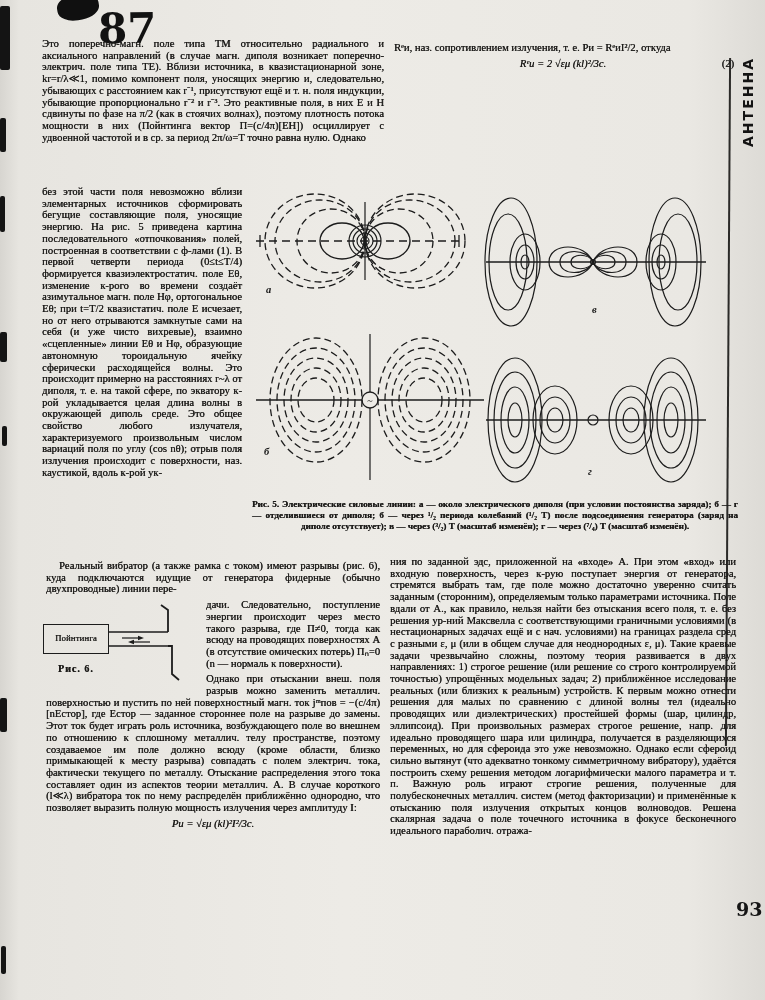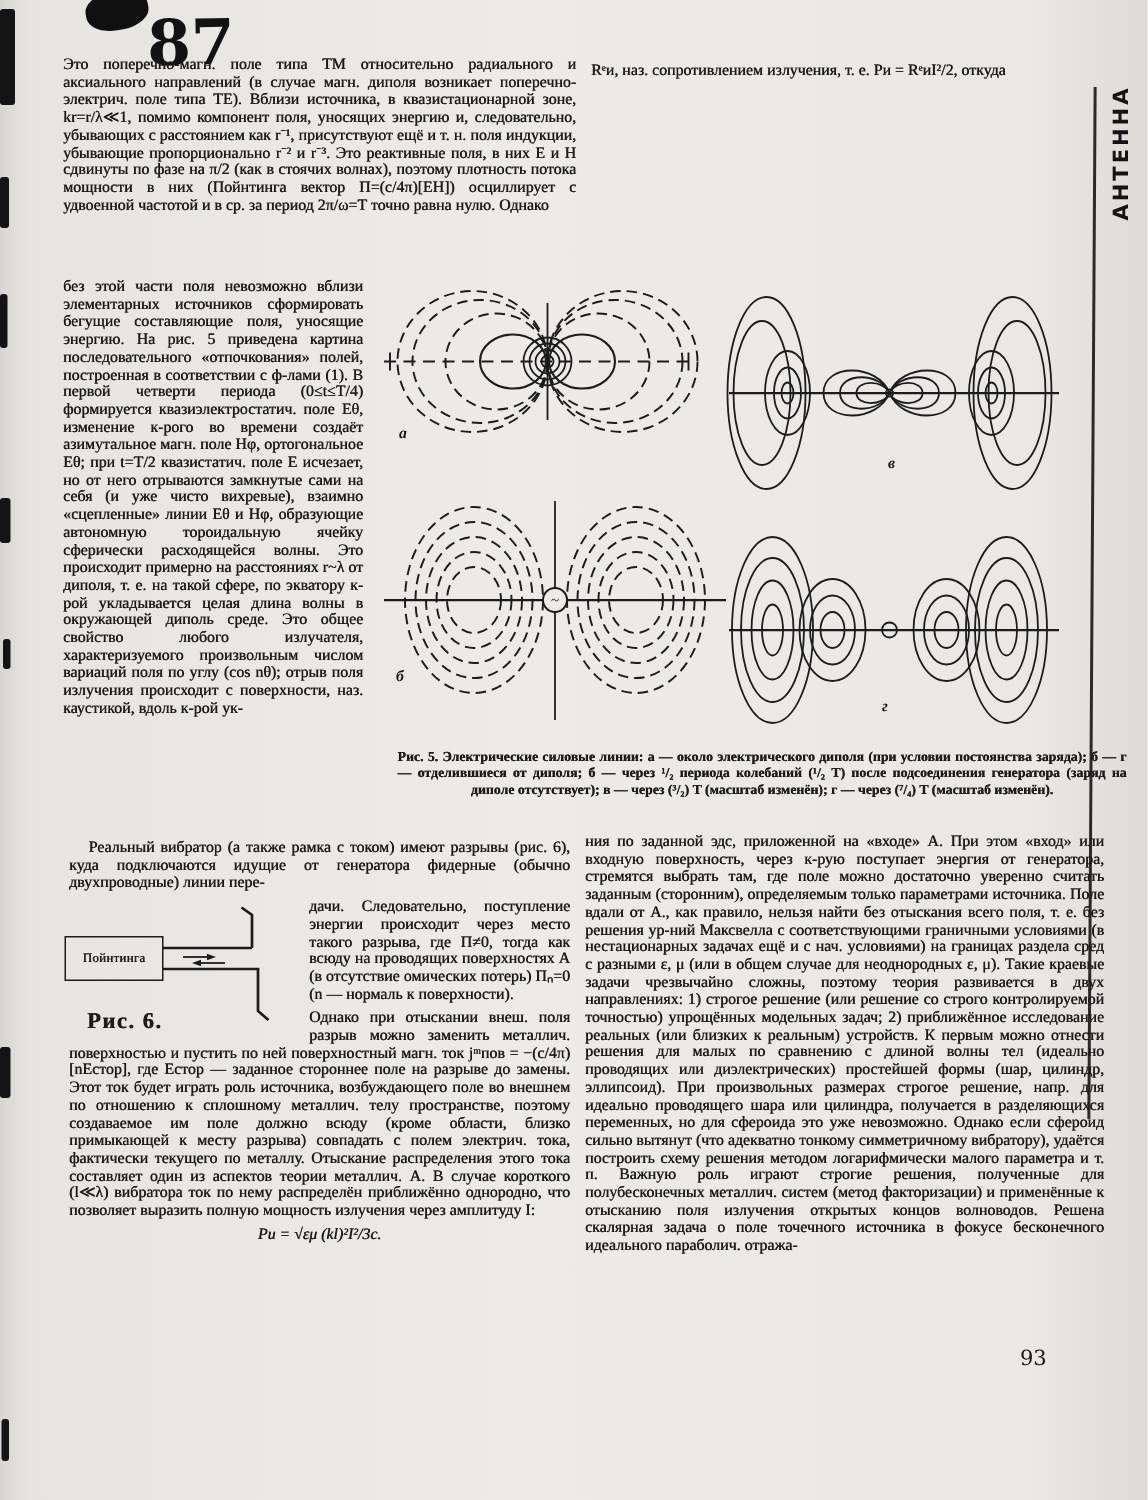--- a/index.html
+++ b/index.html
@@ -31,51 +31,50 @@
   .mark{position:absolute;background:#141414;border-radius:2px;}
   #topblob{position:absolute;left:57px;top:-6px;width:42px;height:26px;background:#101010;border-radius:45%;transform:rotate(-10deg);}
   #rule-v{position:absolute;left:727px;top:58px;width:2px;height:688px;background:#2b2a28;transform:rotate(0.35deg);}
   #margin-title{
     position:absolute;left:688px;top:94px;width:120px;height:16px;
     transform:rotate(-90deg);
     font-family:"DejaVu Sans",sans-serif;font-weight:bold;font-size:14px;
     letter-spacing:2px;color:#131313;text-align:center;
   }
   #pagenum-bottom{
-    position:absolute;left:680px;top:898px;
-    font-family:"DejaVu Serif",serif;font-weight:normal;font-size:14px;color:#151515;
+    position:absolute;left:736px;top:898px;
+    font-family:"DejaVu Serif",serif;font-weight:bold;font-size:19px;color:#151515;
   }
   
   #fig5{position:absolute;left:244px;top:184px;width:494px;height:314px;}
   #fig5 svg{position:absolute;}
   .flabel{
     position:absolute;font-style:italic;font-weight:bold;
     font-size:10.5px;font-family:"Liberation Serif",serif;color:#161616;
   }
   #fig5cap{
     position:absolute;left:252px;top:499px;width:486px;
     font-size:9.2px;line-height:11px;font-weight:bold;
     text-align:justify;text-align-last:center;
     text-shadow:0.2px 0 0 currentColor;
-    margin-left:13px;
   }
   
   .fig6{
     float:left;width:154px;height:88px;position:relative;
     margin:3px 10px 0 0;
   }
   .genbox{
     position:absolute;left:1px;top:22px;width:64px;height:28px;
     border:1.6px solid #1c1c1c;
     display:flex;align-items:center;justify-content:center;
     font-size:8.6px;letter-spacing:0.2px;
   }
   .fig6cap{
-    position:absolute;left:16px;top:74px;
-    font-weight:bold;font-size:15px;letter-spacing:1px;
+    position:absolute;left:16px;top:61px;
+    font-weight:bold;font-size:10px;letter-spacing:1px;
   }
   .fig6 svg{position:absolute;left:0;top:0;}
   svg .ln{stroke:#1c1c1c;fill:none;}
 </style>
 </head>
 <body>
 
 <div id="page">
 
   <div id="topblob"></div>
@@ -119,20 +118,24 @@
 
     <p>дачи. Следовательно, поступление энергии происходит через место такого разрыва, где П≠0, тогда как всюду на проводящих поверхностях А (в отсутствие омических потерь) Пₙ=0 (n — нормаль к поверхности).</p>
     <p>Однако при отыскании внеш. поля разрыв можно заменить металлич. поверхностью и пустить по ней поверхностный магн. ток jᵐпов = −(c/4π)[nEстор], где Eстор — заданное стороннее поле на разрыве до замены. Этот ток будет играть роль источника, возбуждающего поле во внешнем по отношению к сплошному металлич. телу пространстве, поэтому создаваемое им поле должно всюду (кроме области, близко примыкающей к месту разрыва) совпадать с полем электрич. тока, фактически текущего по металлу. Отыскание распределения этого тока составляет один из аспектов теории металлич. А. В случае короткого (l≪λ) вибратора ток по нему распределён приближённо однородно, что позволяет выразить полную мощность излучения через амплитуду I:</p>
     <div class="frow">
       <span>Pи = √εμ (kl)²I²/3c.</span>
     </div>
   </div>
 
   <div class="txt" style="left:390px;top:38px;width:346px;">
     <p>Rᵉи, наз. сопротивлением излучения, т. е. Pи = RᵉиI²/2, откуда</p>
+    <div class="frow">
+      <span>Rᵉи = 2 √εμ (kl)²/3c.</span>
+      <span class="fnum">(2)</span>
+    </div>
   </div>
 
   <div class="txt" style="left:390px;top:556px;width:346px;">ния по заданной эдс, приложенной на «входе» А. При этом «вход» или входную поверхность, через к-рую поступает энергия от генератора, стремятся выбрать там, где поле можно достаточно уверенно считать заданным (сторонним), определяемым только параметрами источника. Поле вдали от А., как правило, нельзя найти без отыскания всего поля, т. е. без решения ур-ний Максвелла с соответствующими граничными условиями (в нестационарных задачах ещё и с нач. условиями) на границах раздела сред с разными ε, μ (или в общем случае для неоднородных ε, μ). Такие краевые задачи чрезвычайно сложны, поэтому теория развивается в двух направлениях: 1) строгое решение (или решение со строго контролируемой точностью) упрощённых модельных задач; 2) приближённое исследование реальных (или близких к реальным) устройств. К первым можно отнести решения для малых по сравнению с длиной волны тел (идеально проводящих или диэлектрических) простейшей формы (шар, цилиндр, эллипсоид). При произвольных размерах строгое решение, напр. для идеально проводящего шара или цилиндра, получается в разделяющихся переменных, но для сфероида это уже невозможно. Однако если сфероид сильно вытянут (что адекватно тонкому симметричному вибратору), удаётся построить схему решения методом логарифмически малого параметра и т. п. Важную роль играют строгие решения, полученные для полубесконечных металлич. систем (метод факторизации) и применённые к отысканию поля излучения открытых концов волноводов. Решена скалярная задача о поле точечного источника в фокусе бесконечного идеального параболич. отража-</div>
 
   <div id="fig5">
 
     <svg style="left:8px;top:2px;" width="215" height="128" viewBox="0 0 215 128">
       <path class="ln" stroke-width="1.3" stroke-dasharray="8 5" d="M4,55 H211"></path>
       <path class="ln" stroke-width="1.3" d="M8,49 V61"></path>
       <path class="ln" stroke-width="1.3" d="M207,49 V61"></path>

